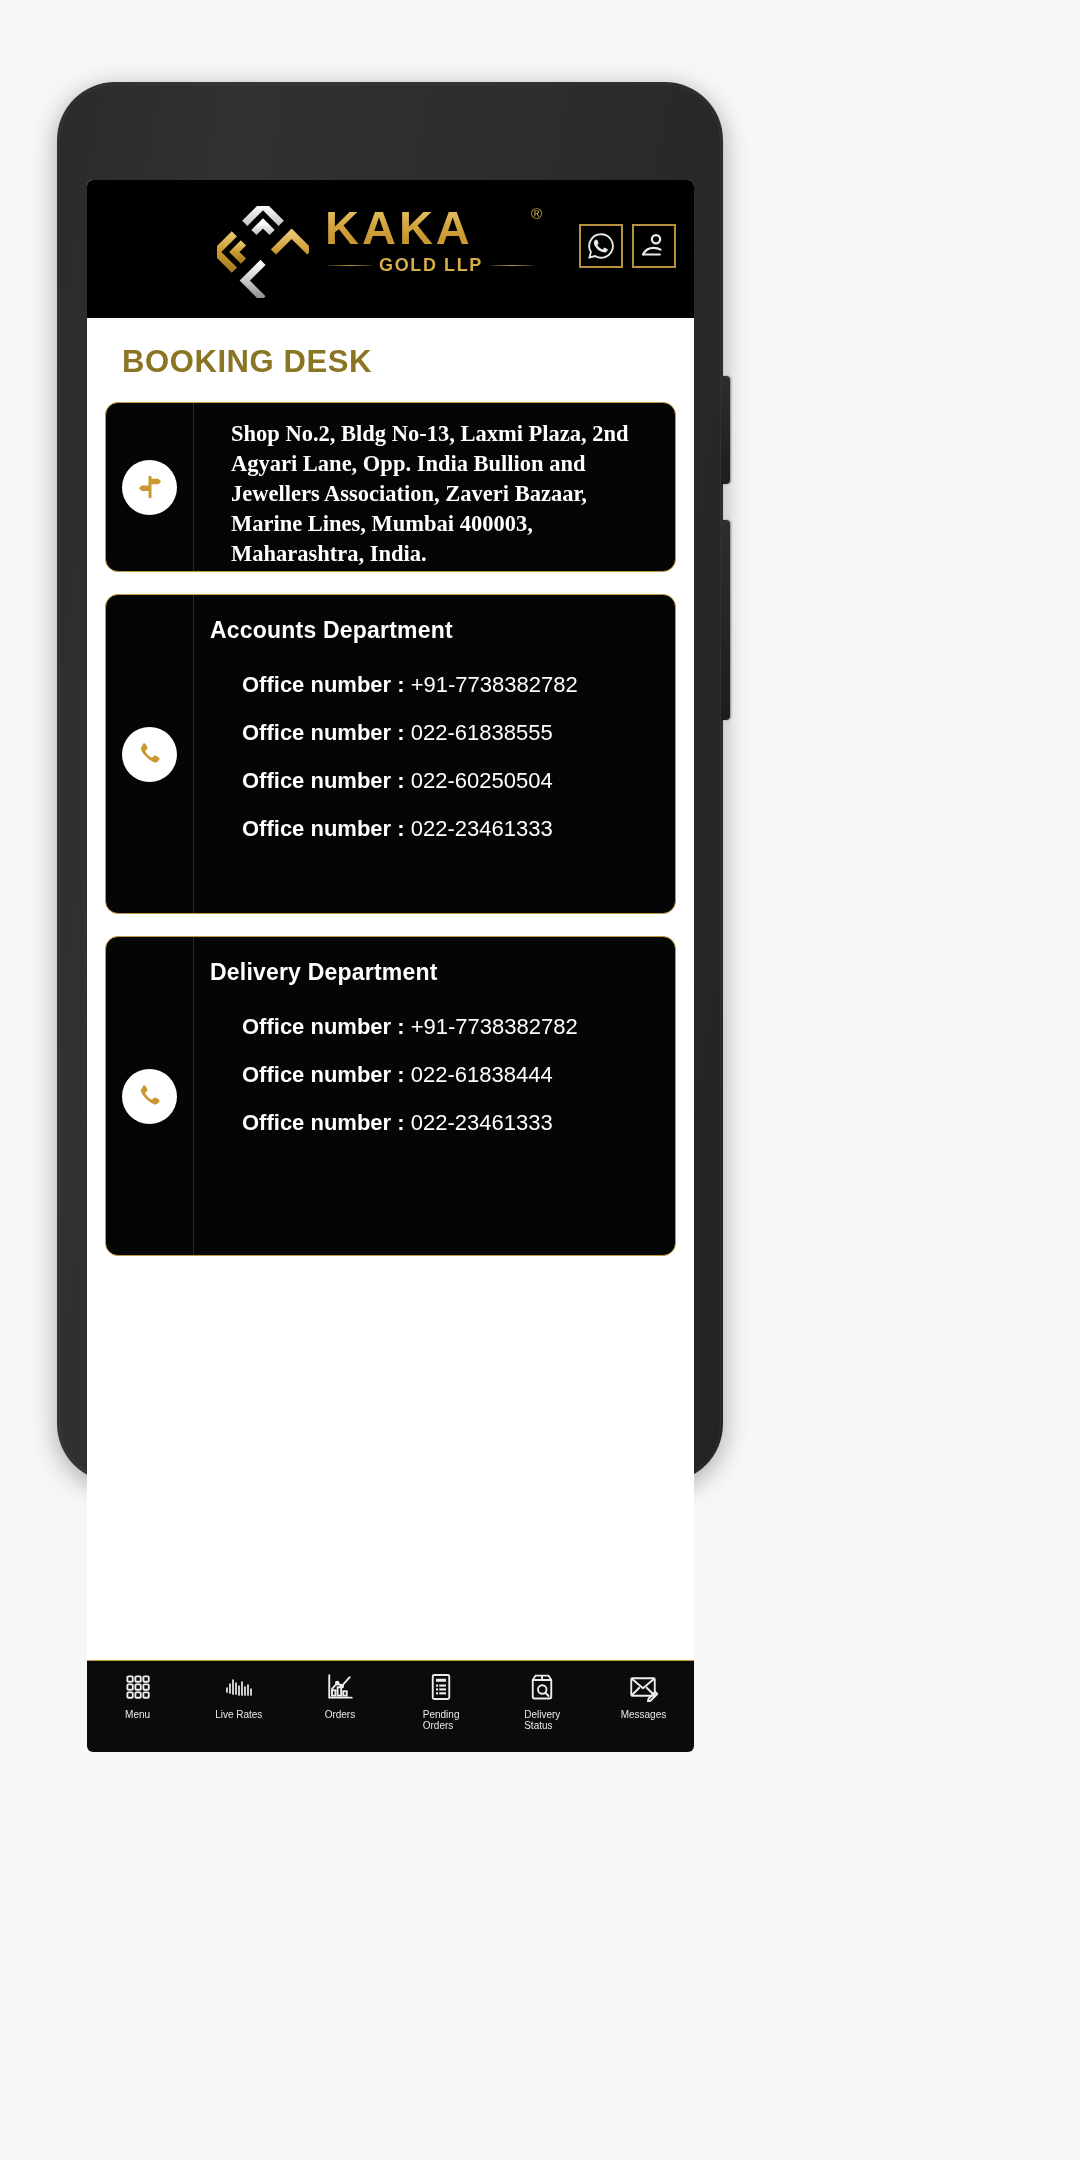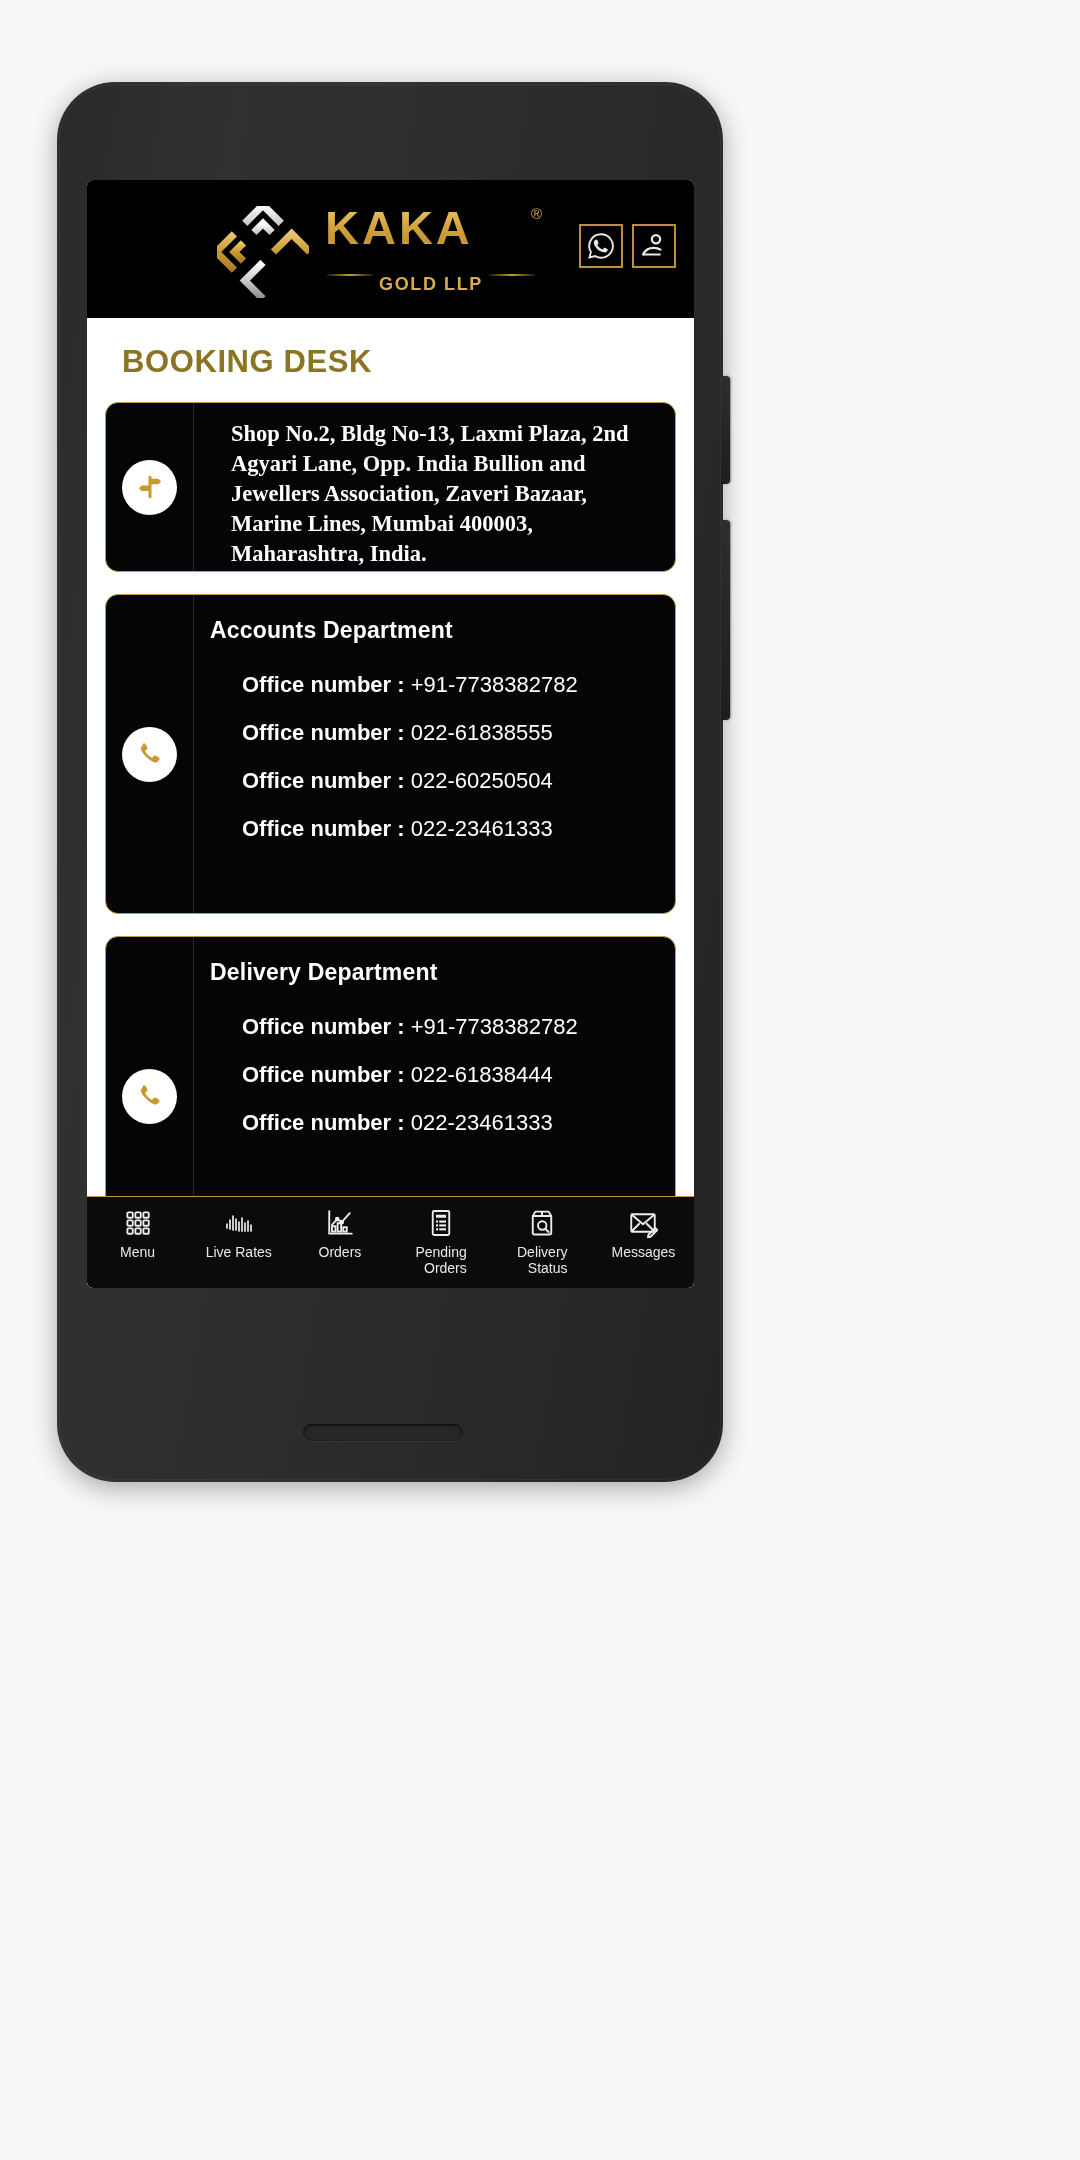--- a/index.html
+++ b/index.html
@@ -69,21 +69,21 @@
     border-radius: 0 4px 4px 0;
     box-shadow: 1px 0 2px rgba(0,0,0,.4);
   }
   #power-button  { top: 294px; height: 108px; }
   #volume-button { top: 438px; height: 200px; }
 
   
   #screen {
     position: absolute;
     left: 30px; top: 98px;
-    width: 607px; height: 1108px;
+    width: 607px; height: 1572px;
     background: #ffffff;
     border-radius: 6px;
     overflow: hidden;
     display: flex;
     flex-direction: column;
   }
 
   
   #app-header {
     position: relative;
@@ -116,23 +116,23 @@
   }
   #brand-registered-mark {
     position: absolute;
     left: 206px; top: 1px;
     font-size: 15px;
     color: #d8ae4c;
     font-family: "Liberation Sans", sans-serif;
   }
   #brand-tagline-row {
     display: flex;
-    align-items: flex-start;
+    align-items: center;
     gap: 6px;
-    margin-top: 23px;
+    margin-top: 4px;
     padding-left: 2px;
   }
   .tagline-rule {
     height: 1.5px; flex: 1 1 auto;
     background: linear-gradient(90deg,rgba(200,155,60,.15),#c99a3c,rgba(200,155,60,.15));
   }
   #brand-tagline {
     font-size: 18px;
     font-weight: 700;
     letter-spacing: 1.6px;
@@ -236,23 +236,23 @@
   .nav-item {
     flex: 1 1 0;
     display: flex;
     flex-direction: column;
     align-items: center;
     gap: 5px;
   }
   .nav-icon { height: 34px; display: flex; align-items: center; justify-content: center; }
   .nav-label {
     color: #e8e8e8;
-    font-size: 14px;
+    font-size: 10px;
     line-height: 1.12;
-    text-align: right;
+    text-align: left;
     white-space: nowrap;
   }
 </style>
 </head>
 <body>
 
 <div id="device-frame">
   <div id="device-bezel-highlight"></div>
 
   <div class="sensor" id="front-camera-lens"></div>

